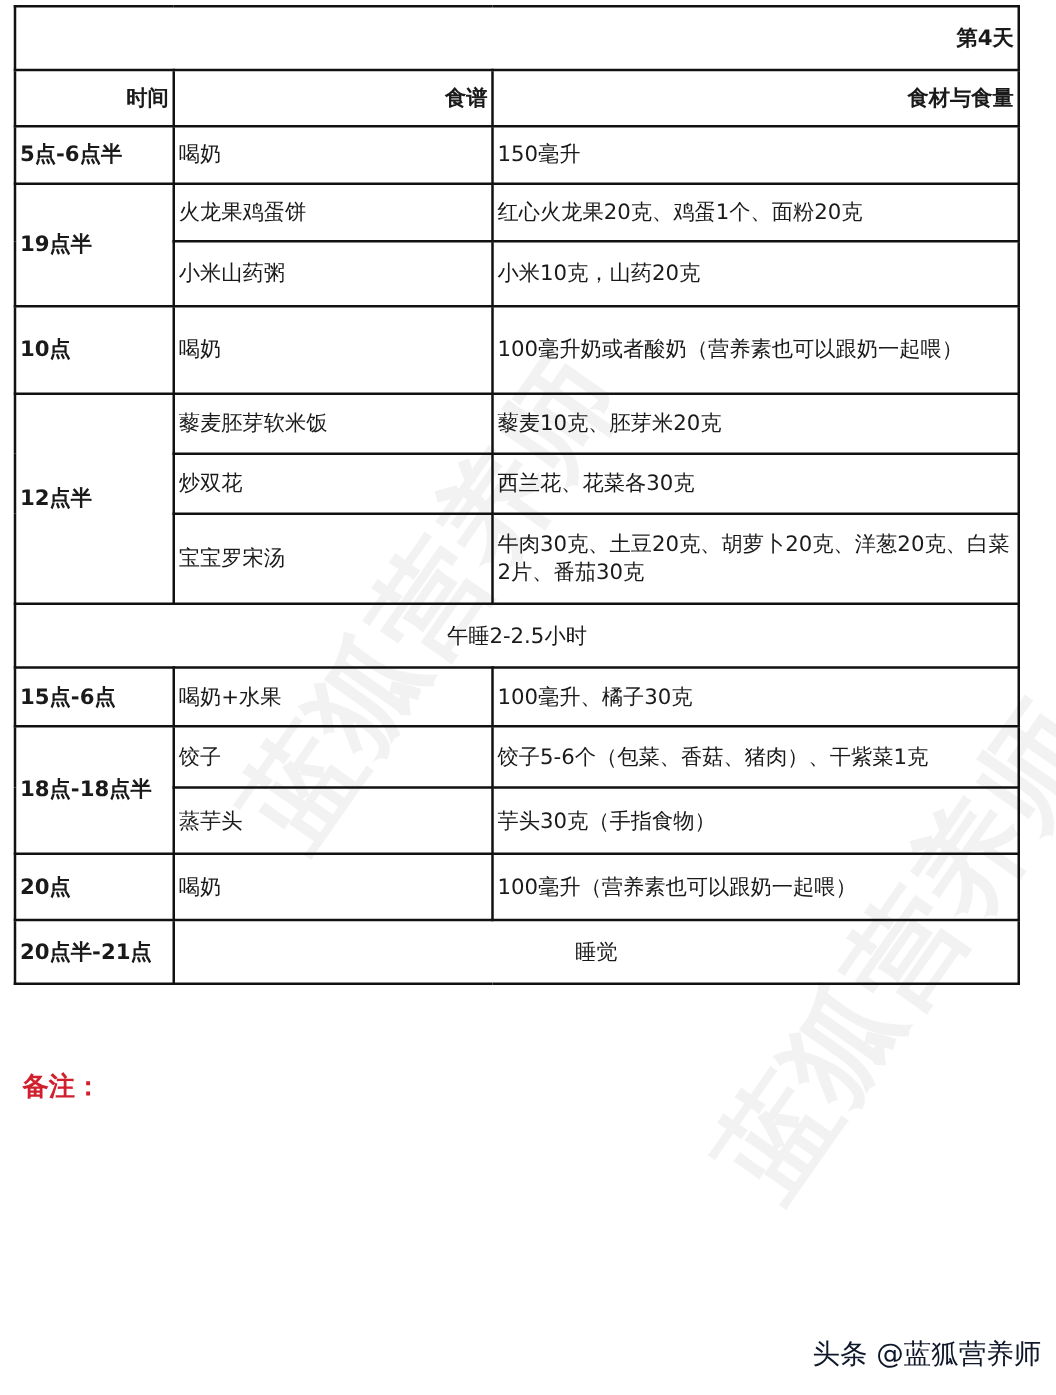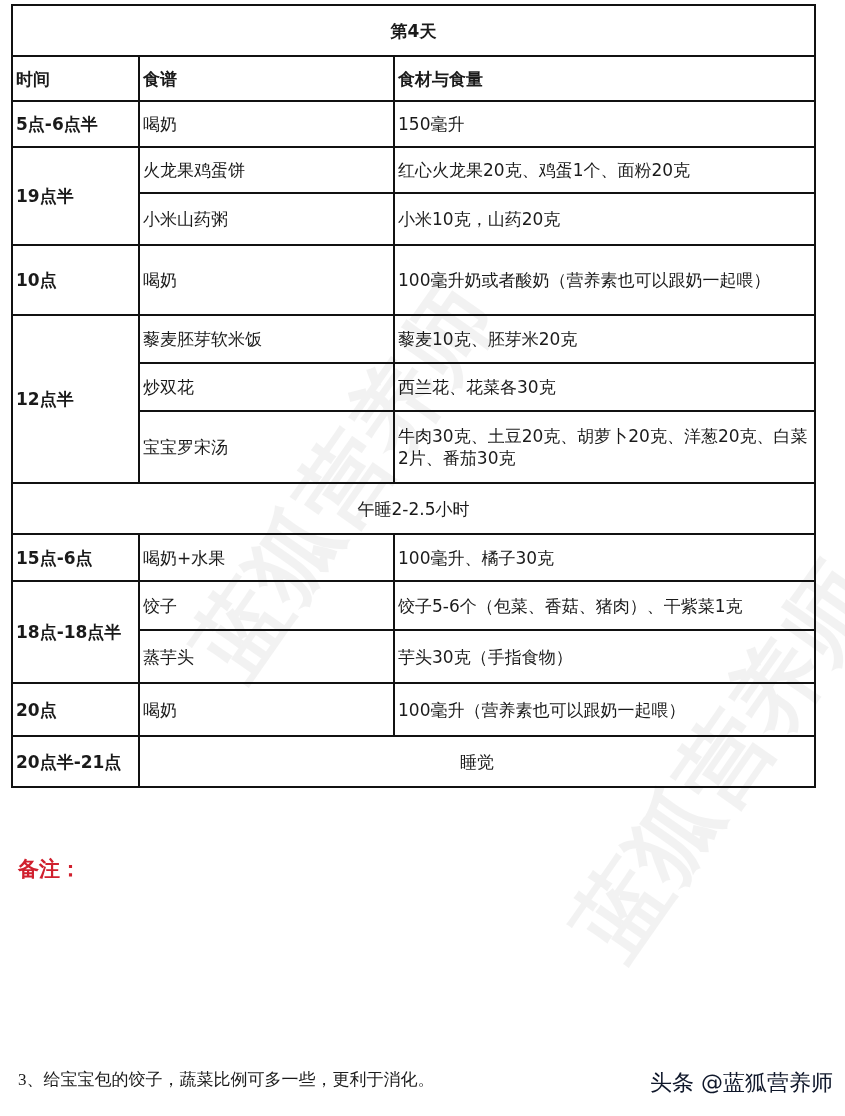--- a/index.html
+++ b/index.html
@@ -4,22 +4,22 @@
 <style>
   html, body { margin: 0; padding: 0; background: #ffffff; }
   body { width: 845px; height: 1116px; position: relative; overflow: hidden;
          font-family: "DejaVu Sans", "Liberation Sans", sans-serif; color: #1a1a1a; }
   .watermark { position: absolute; color: rgba(0,0,0,0.05); font-size: 90px; font-weight: bold;
                transform: rotate(-55deg); white-space: nowrap; pointer-events: none; }
   table.plan { position: absolute; left: 11px; top: 4px; width: 803px; border-collapse: collapse;
                table-layout: fixed; }
   table.plan td { border: 2px solid #111; padding: 0 3px; font-size: 17px; vertical-align: middle;
                   line-height: 22px; }
-  td.title { text-align: center; font-weight: bold; font-size: 21px; height: 49px; }
-  td.hdr { text-align: left; font-weight: bold; font-size: 17px; height: 43px; }
+  td.title { text-align: right; font-weight: bold; font-size: 21px; height: 49px; }
+  td.hdr { text-align: right; font-weight: bold; font-size: 17px; height: 43px; }
   td.time { font-weight: bold; }
   td.center { text-align: center; }
   col.c1 { width: 127px; } col.c2 { width: 255px; } col.c3 { width: 421px; }
   .notes { position: absolute; left: 18px; top: 855px; width: 800px; font-family: Liberation Serif, serif; }
   .notes-title { color: #d0202e; font-size: 21px; font-weight: bold; margin: 0 0 25px 0; }
   .note { font-size: 17px; line-height: 23px; margin: 0; position: absolute; left: 0; width: 800px; }
   .footer-brand { position: absolute; left: 650px; top: 1068px; font-size: 22px; color: #0f172a;
                   letter-spacing: 0px; }
 </style>
 </head>
@@ -99,16 +99,15 @@
   </tr>
   <tr style="height:51px">
     <td class="time">20点半-21点</td>
     <td class="center" colspan="2">睡觉</td>
   </tr>
 </tbody>
   </table>
 
 <div class="notes">
   <div class="notes-title">备注：</div>
-  <p class="note" style="top:213px">3、给宝宝包的饺子，蔬菜比例可多一些，更利于消化。</p>
 </div>
 
 <div class="footer-brand">头条 @蓝狐营养师</div>
 
 </body></html>

